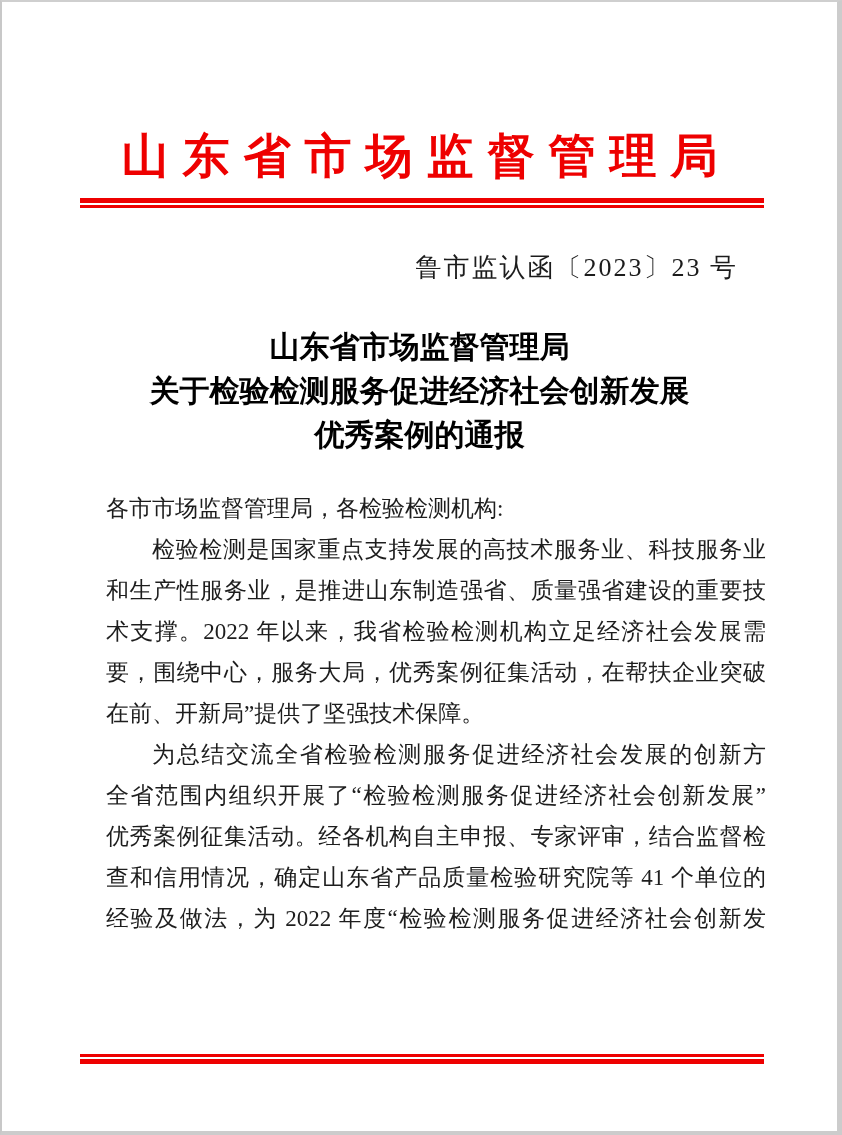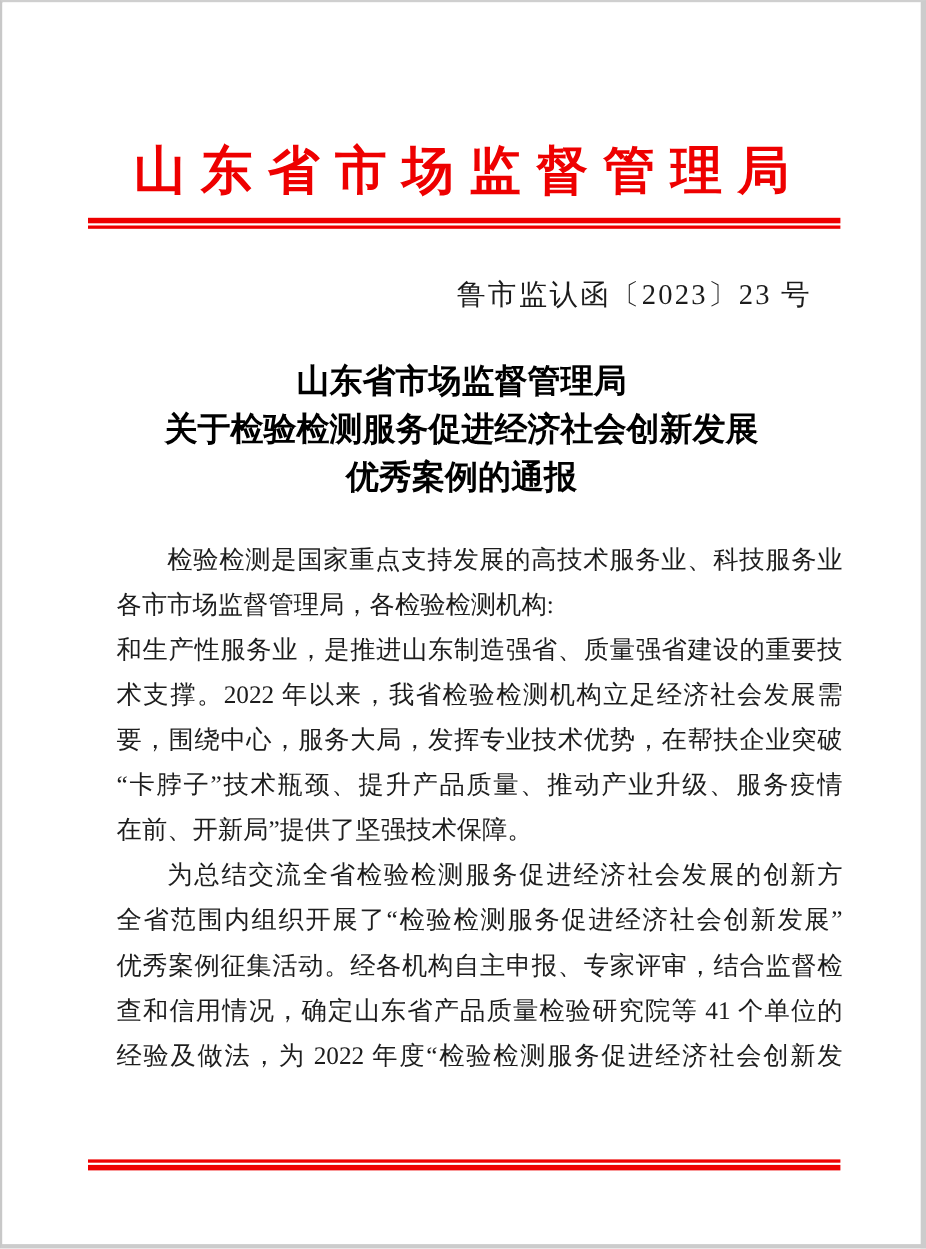--- a/index.html
+++ b/index.html
@@ -108,26 +108,25 @@
 
   <div class="doc-number">鲁市监认函〔2023〕23 号</div>
 
   <div class="doc-title">
     <div class="title-line">山东省市场监督管理局</div>
     <div class="title-line">关于检验检测服务促进经济社会创新发展</div>
     <div class="title-line">优秀案例的通报</div>
   </div>
 
   <div class="body-text">
+    <div class="line">各市市场监督管理局，各检验检测机构:</div>
     <div class="line justify indent">检验检测是国家重点支持发展的高技术服务业、科技服务业</div>
-    <div class="line">各市市场监督管理局，各检验检测机构:</div>
     <div class="line justify">和生产性服务业，是推进山东制造强省、质量强省建设的重要技</div>
     <div class="line justify">术支撑。2022 年以来，我省检验检测机构立足经济社会发展需</div>
-    <div class="line justify">要，围绕中心，服务大局，发挥专业技术优势，在帮扶企业突破</div>
-    <div class="line justify">“卡脖子”技术瓶颈、提升产品质量、推动产业升级、服务疫情</div>
+    <div class="line justify">要，围绕中心，服务大局，优秀案例征集活动，在帮扶企业突破</div>
     <div class="line">在前、开新局”提供了坚强技术保障。</div>
     <div class="line justify indent">为总结交流全省检验检测服务促进经济社会发展的创新方</div>
     <div class="line justify">全省范围内组织开展了“检验检测服务促进经济社会创新发展”</div>
     <div class="line justify">优秀案例征集活动。经各机构自主申报、专家评审，结合监督检</div>
     <div class="line justify">查和信用情况，确定山东省产品质量检验研究院等 41 个单位的</div>
     <div class="line justify">经验及做法，为 2022 年度“检验检测服务促进经济社会创新发</div>
   </div>
 
   <div class="rule rule-bottom">
     <div class="bar-thin"></div>

